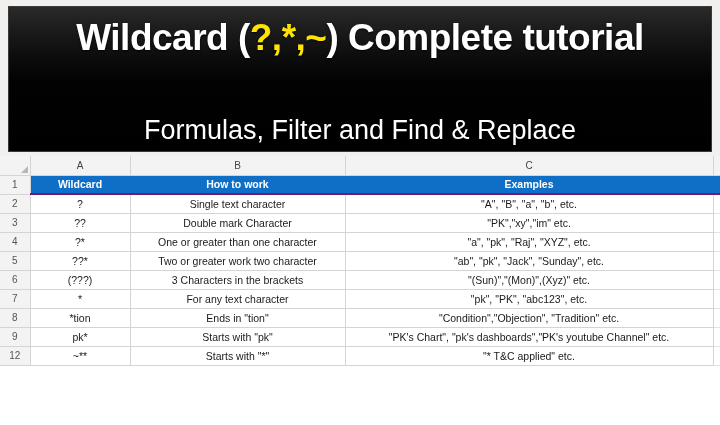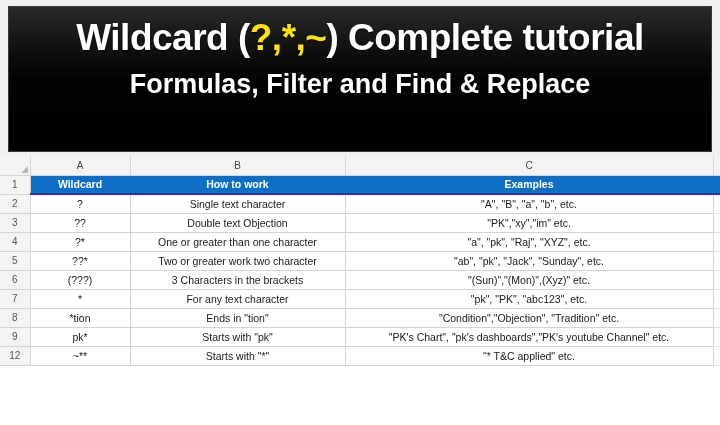--- a/index.html
+++ b/index.html
@@ -44,39 +44,40 @@
         #020202 52%,
         #000000 100%);
     border: 1px solid #3a3a3a;
     display: flex;
     flex-direction: column;
     align-items: center;
     justify-content: flex-start;
     padding-top: 12px;
     box-sizing: border-box;
     overflow: hidden;
+    gap: 24px;
   }
   .banner-title {
     color: #ffffff;
     font-size: 37px;
     font-weight: bold;
     letter-spacing: -0.5px;
     line-height: 1.05;
     white-space: nowrap;
     text-shadow: 0 1px 2px rgba(0,0,0,0.9);
   }
   .banner-title .wc {
     color: #ffe400;
   }
   .banner-subtitle {
     color: #ffffff;
     font-size: 27px;
-    font-weight: bold;
+    font-weight: normal;
     line-height: 1.05;
-    margin-top: 12px;
+    margin-top: 34px;
     white-space: nowrap;
     text-shadow: 0 1px 2px rgba(0,0,0,0.9);
   }
 
   
   .sheet {
     position: absolute;
     left: 0;
     top: 156px;
     width: 720px;
@@ -213,21 +214,21 @@
       <tr>
         <td class="rowhead">2</td>
         <td class="cell cell-a">?</td>
         <td class="cell cell-b">Single text character</td>
         <td class="cell cell-c">"A", "B", "a", "b", etc.</td>
         <td class="cell blank cell-d"></td>
       </tr>
       <tr>
         <td class="rowhead">3</td>
         <td class="cell cell-a">??</td>
-        <td class="cell cell-b">Double text Objection</td>
+        <td class="cell cell-b">Double mark Character</td>
         <td class="cell cell-c">"PK","xy","im" etc.</td>
         <td class="cell blank cell-d"></td>
       </tr>
       <tr>
         <td class="rowhead">4</td>
         <td class="cell cell-a">?*</td>
         <td class="cell cell-b">One or greater than one character</td>
         <td class="cell cell-c">"a", "pk", "Raj", "XYZ", etc.</td>
         <td class="cell blank cell-d"></td>
       </tr>

